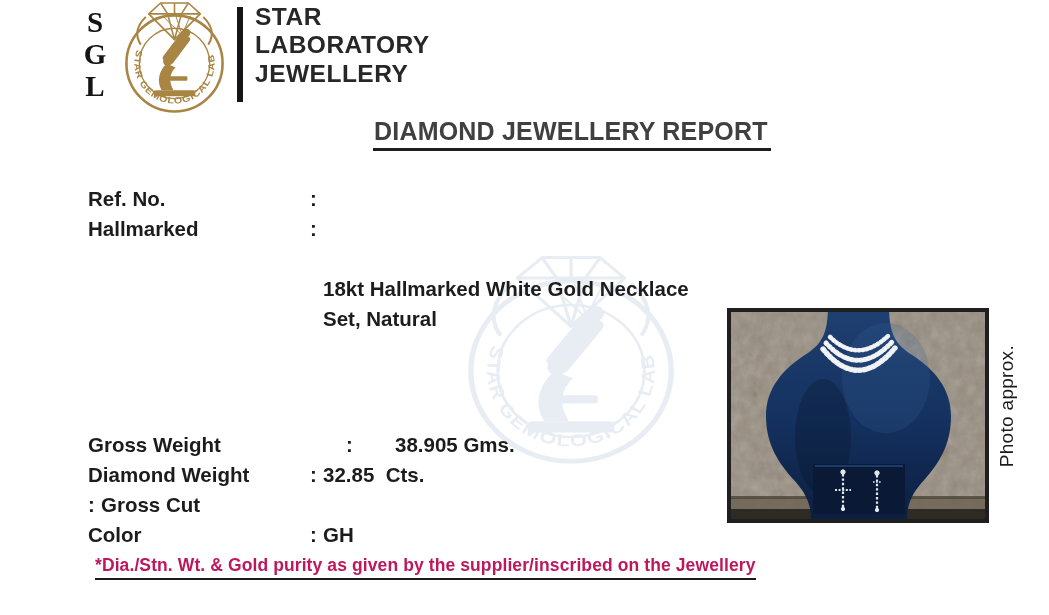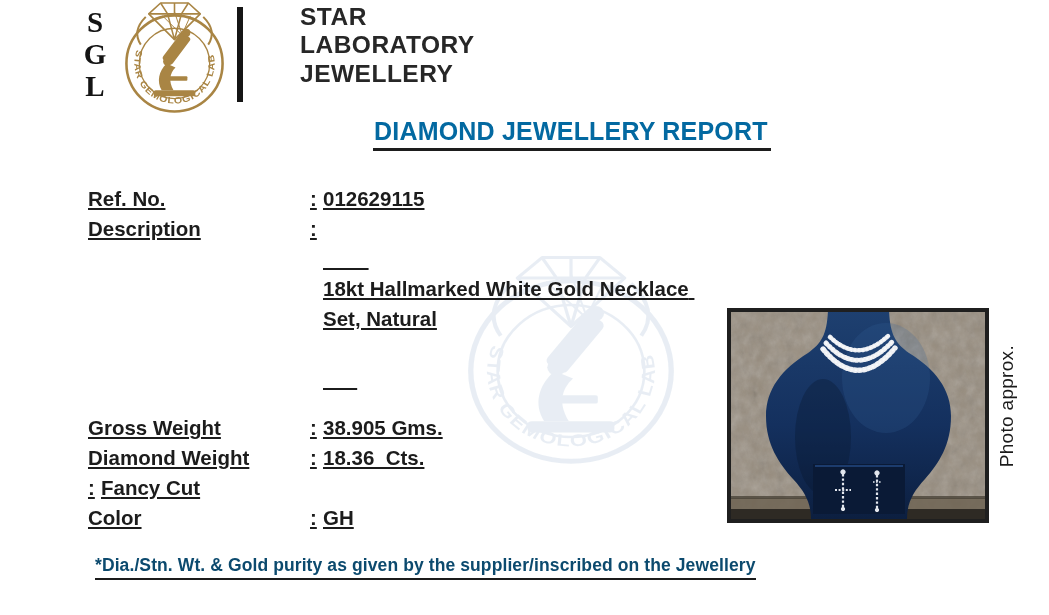--- a/index.html
+++ b/index.html
@@ -22,40 +22,40 @@
     color: #141414; text-align: center; width: 30px;
   }
   .seal-logo { position: absolute; left: 113px; top: 0; width: 123px; height: 113px; color: #a98544; }
   .header-bar {
     position: absolute; left: 237px; top: 7px;
     width: 6px; height: 95px; background: #161616;
   }
   .brand {
     position: absolute; left: 255px; top: 3px;
     font-size: 24.5px; font-weight: 700; line-height: 28.3px;
-    letter-spacing: 0.5px; color: #272727; margin-left: 45px;
+    letter-spacing: 0.5px; color: #272727;
   }
 
   
   .report-title {
     position: absolute; left: 373px; top: 117px;
     font-size: 25px; font-weight: 700; letter-spacing: 0.2px;
-    color: #0369a1;
+    color: #404040;
     border-bottom: 3px solid #1d1d1d;
     padding: 0 3px 2px 1px;
     display: inline-block;
   }
 
   
   .fields {
     position: absolute; left: 88px; top: 184px; width: 640px;
     font-size: 20.5px; font-weight: 700; color: #1c1c1c;
   }
-  .frow { display: flex; line-height: 30px; text-decoration: underline; }
-  .frow.gap-above { margin-top: 19px; }
+  .frow { display: flex; line-height: 30px; }
+  .frow.gap-above { margin-top: 36px; gap: 36px; }
   .flabel { width: 222px; flex: 0 0 222px; }
   .fcolon { width: 13px; flex: 0 0 13px; }
   .fvalue { white-space: pre-wrap; }
   .fvalue .line2 { padding-left: 8px; }
 
   
   .watermark {
     position: absolute; left: 447px; top: 252px;
     width: 248px; height: 212px;
     color: #7d9cc0; opacity: 0.17;
@@ -75,21 +75,21 @@
   }
   .photo-caption span {
     writing-mode: vertical-rl; transform: rotate(180deg);
     font-size: 19px; color: #1b1b1b; letter-spacing: 0.3px;
     white-space: nowrap;
   }
 
   
   .disclaimer {
     position: absolute; left: 95px; top: 555px;
-    font-size: 17.5px; font-weight: 700; color: #0c4a6e;
+    font-size: 17.5px; font-weight: 700; color: #be185d;
     border-bottom: 2px solid #1b1b1b;
     padding-bottom: 2px; letter-spacing: 0.1px;
     display: inline-block;
   }
 
   .defs-holder { position: absolute; width: 0; height: 0; overflow: hidden; }
 </style>
 </head>
 <body>
 
@@ -155,46 +155,45 @@
 
   <svg class="watermark" viewBox="0 0 120 114" preserveAspectRatio="none">
     <use href="#sgl-seal"></use>
   </svg>
 
   <div class="fields">
 
     <div class="frow">
       <div class="flabel">Ref. No.</div>
       <div class="fcolon">:</div>
-      <div class="fvalue">012629115</div>
-    </div>
-
-    <div class="frow">
-      <div class="flabel">Description</div>
+    </div>
+
+    <div class="frow">
+      <div class="flabel">Hallmarked</div>
       <div class="fcolon">:</div>
       <div class="fvalue">
         <div>18kt Hallmarked White Gold Necklace Set, Natural</div>
       </div>
     </div>
 
     <div class="frow gap-above">
       <div class="flabel">Gross Weight</div>
       <div class="fcolon">:</div>
       <div class="fvalue">38.905 Gms.</div>
     </div>
 
     <div class="frow">
       <div class="flabel">Diamond Weight</div>
       <div class="fcolon">:</div>
-      <div class="fvalue">18.36  Cts.</div>
-    </div>
-
-    <div class="frow">
-      <div class="fcolon">:</div>
-      <div class="fvalue">Fancy Cut</div>
+      <div class="fvalue">32.85  Cts.</div>
+    </div>
+
+    <div class="frow">
+      <div class="fcolon">:</div>
+      <div class="fvalue">Gross Cut</div>
     </div>
 
     <div class="frow">
       <div class="flabel">Color</div>
       <div class="fcolon">:</div>
       <div class="fvalue">GH</div>
     </div>
 
   </div>
 

